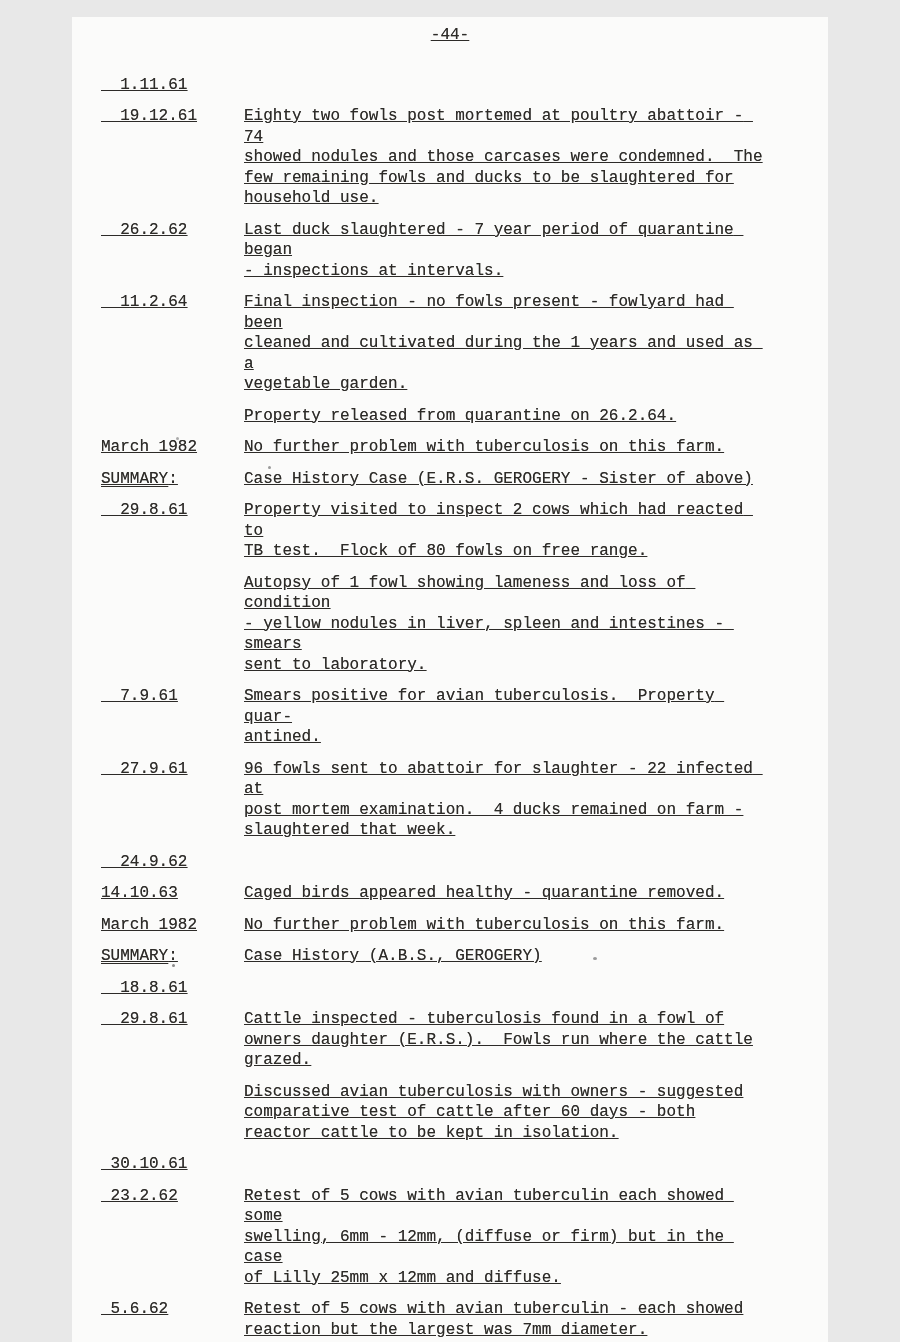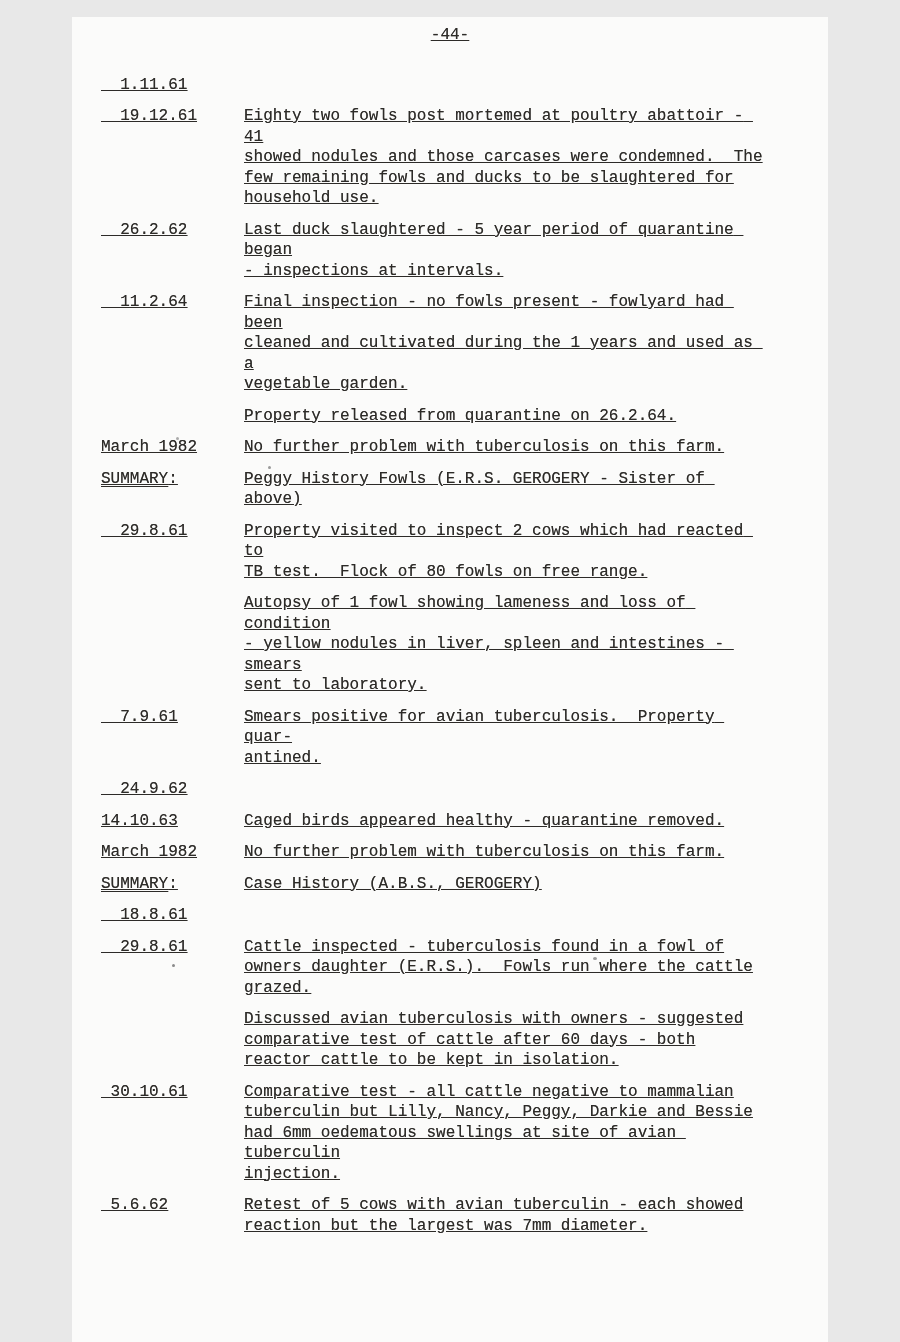--- a/index.html
+++ b/index.html
@@ -81,65 +81,71 @@
 
 <div class="page" style="--ink: #2d2b28; --paper: #fbfbfa;">
   <div class="page-number">-44-</div>
 
   <div class="entries">
       <div class="entry">
     <div class="date">  1.11.61</div>
   </div>
       <div class="entry">
     <div class="date">  19.12.61</div>
-    <div class="text">Eighty two fowls post mortemed at poultry abattoir - 41
+    <div class="text">Eighty two fowls post mortemed at poultry abattoir - 74
 showed nodules and those carcases were condemned.  The
 few remaining fowls and ducks to be slaughtered for
 household use.</div>
   </div>
       <div class="entry">
     <div class="date">  26.2.62</div>
-    <div class="text">Last duck slaughtered - 5 year period of quarantine began
+    <div class="text">Last duck slaughtered - 7 year period of quarantine began
 - inspections at intervals.</div>
   </div>
       <div class="entry">
     <div class="date">  11.2.64</div>
     <div class="text">Final inspection - no fowls present - fowlyard had been
 cleaned and cultivated during the 1 years and used as a
 vegetable garden.</div>
   </div>
       <div class="entry">
     <div class="date"></div>
     <div class="text">Property released from quarantine on 26.2.64.</div>
   </div>
       <div class="entry">
     <div class="date">March 1982</div>
     <div class="text">No further problem with tuberculosis on this farm.</div>
   </div>
       <div class="entry summary">
     <div class="date"><span class="u">SUMMARY</span>:</div>
-    <div class="text">Peggy History Fowls (E.R.S. GEROGERY - Sister of above)</div>
+    <div class="text">Case History Case (E.R.S. GEROGERY - Sister of above)</div>
   </div>
       <div class="entry">
     <div class="date">  29.8.61</div>
     <div class="text">Property visited to inspect 2 cows which had reacted to
 TB test.  Flock of 80 fowls on free range.</div>
   </div>
       <div class="entry">
     <div class="date"></div>
     <div class="text">Autopsy of 1 fowl showing lameness and loss of condition
 - yellow nodules in liver, spleen and intestines - smears
 sent to laboratory.</div>
   </div>
       <div class="entry">
     <div class="date">  7.9.61</div>
     <div class="text">Smears positive for avian tuberculosis.  Property quar-
 antined.</div>
   </div>
       <div class="entry">
+    <div class="date">  27.9.61</div>
+    <div class="text">96 fowls sent to abattoir for slaughter - 22 infected at
+post mortem examination.  4 ducks remained on farm -
+slaughtered that week.</div>
+  </div>
+      <div class="entry">
     <div class="date">  24.9.62</div>
   </div>
       <div class="entry">
     <div class="date">14.10.63</div>
     <div class="text">Caged birds appeared healthy - quarantine removed.</div>
   </div>
       <div class="entry">
     <div class="date">March 1982</div>
     <div class="text">No further problem with tuberculosis on this farm.</div>
   </div>
@@ -157,24 +163,26 @@
 grazed.</div>
   </div>
       <div class="entry">
     <div class="date"></div>
     <div class="text">Discussed avian tuberculosis with owners - suggested
 comparative test of cattle after 60 days - both
 reactor cattle to be kept in isolation.</div>
   </div>
       <div class="entry">
     <div class="date"> 30.10.61</div>
-    <div class="text">Comparative test - all cattle negative to mammalian
-tuberculin but Lilly, Nancy, Peggy, Darkie and Bessie
-had 6mm oedematous swellings at site of avian tuberculin
-injection.</div>
+  </div>
+      <div class="entry">
+    <div class="date"> 23.2.62</div>
+    <div class="text">Retest of 5 cows with avian tuberculin each showed some
+swelling, 6mm - 12mm, (diffuse or firm) but in the case
+of Lilly 25mm x 12mm and diffuse.</div>
   </div>
       <div class="entry">
     <div class="date"> 5.6.62</div>
     <div class="text">Retest of 5 cows with avian tuberculin - each showed
 reaction but the largest was 7mm diameter.</div>
   </div>
     </div>
 
   <div class="artifact a1"></div>
   <div class="artifact a2"></div>

